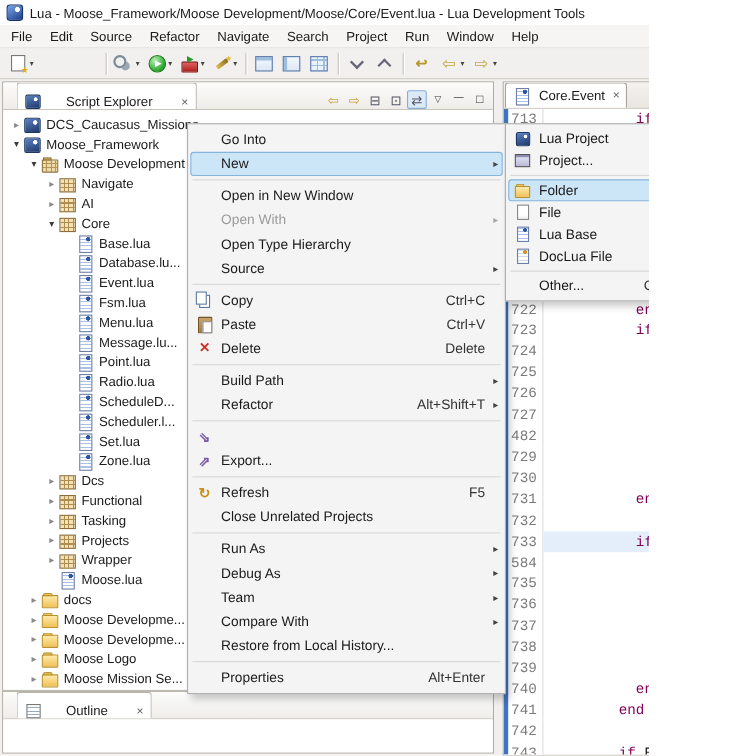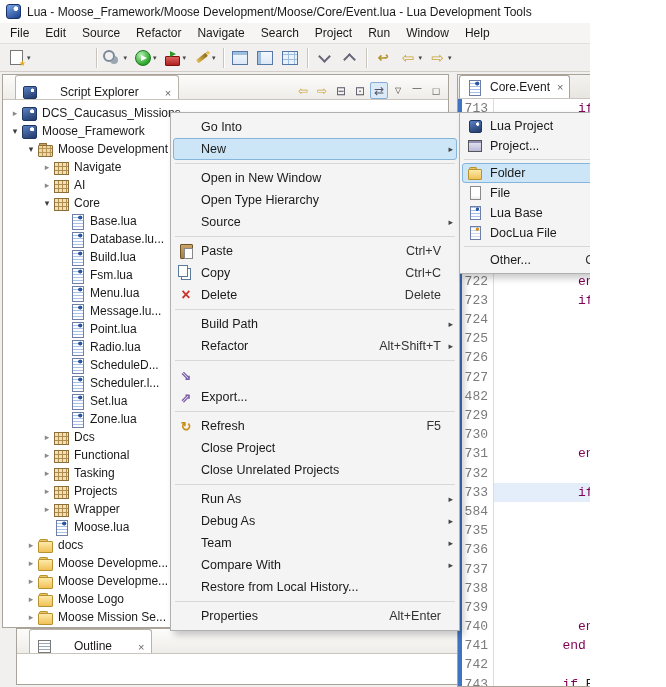--- a/index.html
+++ b/index.html
@@ -34,21 +34,21 @@
     background:repeating-linear-gradient(90deg,transparent 0 5px,#9fbede 5px 6px),repeating-linear-gradient(0deg,#eaf2fb 0 4px,#9fbede 4px 5px)}
   .tbi-next-annotation::before{content:"";width:7px;height:7px;border-right:2px solid #667;border-bottom:2px solid #667;transform:rotate(45deg);margin-top:-3px}
   .tbi-previous-annotation::before{content:"";width:7px;height:7px;border-right:2px solid #667;border-bottom:2px solid #667;transform:rotate(-135deg);margin-top:3px}
   .tbi-last-edit-location::before{content:"↩";color:#b8962e;font-weight:bold;font-size:13px}
   .tbi-back::before{content:"⇦";color:#c9a53d;font-size:15px}
   .tbi-forward::before{content:"⇨";color:#c9a53d;font-size:15px}
 
   
   .panel{position:absolute;background:#fff;border:1px solid #a9a39a}
   #explorer{left:2px;top:74px;width:447px;height:554px}
-  #outline{left:16px;top:628px;width:447px;height:57px}
+  #outline{left:2px;top:628px;width:447px;height:57px}
   #editor{left:457px;top:74px;width:209px;height:613px}
   .view-header{height:25px;background:linear-gradient(#fcfcfb,#efede9);border-bottom:1px solid #c9c4bc;display:flex;align-items:flex-end}
   .view-tab{display:flex;align-items:flex-end;gap:23px;background:#fff;border:1px solid #b9b3aa;border-bottom:none;border-radius:3px 3px 0 0;padding:0 7px;height:24px;margin-left:12px;font-size:12px;white-space:nowrap}
   .tclose{color:#666;font-size:11px;margin-left:3px}
   .tclose::before{content:"×"}
   .header-icons{margin-left:auto;display:flex;align-items:center;padding-right:3px}
   .hic{width:18px;height:17px;display:inline-flex;align-items:center;justify-content:center;margin-left:1px;border:1px solid transparent;border-radius:2px;font-size:12px;color:#556}
   .hic.pressed{background:#dceaf8;border-color:#86add6}
   .hic-back::before{content:"⇦";color:#c9a53d}
   .hic-forward::before{content:"⇨";color:#c9a53d}
@@ -263,21 +263,21 @@
           <span class="tlabel">Base.lua</span>
         </div>
         <div class="tree-row" style="padding-left: 54px;">
           <span class="twist"></span>
           <span class="ti ti-luafile"></span>
           <span class="tlabel">Database.lu...</span>
         </div>
         <div class="tree-row" style="padding-left: 54px;">
           <span class="twist"></span>
           <span class="ti ti-luafile"></span>
-          <span class="tlabel">Build.lua</span>
+          <span class="tlabel">Event.lua</span>
         </div>
         <div class="tree-row" style="padding-left: 54px;">
           <span class="twist"></span>
           <span class="ti ti-luafile"></span>
           <span class="tlabel">Fsm.lua</span>
         </div>
         <div class="tree-row" style="padding-left: 54px;">
           <span class="twist"></span>
           <span class="ti ti-luafile"></span>
           <span class="tlabel">Menu.lua</span>
@@ -541,46 +541,52 @@
         <span class="mshort"></span>
         <span class="marrow has"></span>
       </div>
       <div class="msep"></div>
       <div class="mrow">
         <span class="mi"></span>
         <span class="mlabel">Open in New Window</span>
         <span class="mshort"></span>
         <span class="marrow"></span>
       </div>
+      <div class="mrow dis">
+        <span class="mi"></span>
+        <span class="mlabel">Open With</span>
+        <span class="mshort"></span>
+        <span class="marrow has"></span>
+      </div>
       <div class="mrow">
         <span class="mi"></span>
         <span class="mlabel">Open Type Hierarchy</span>
         <span class="mshort"></span>
         <span class="marrow"></span>
       </div>
       <div class="mrow">
         <span class="mi"></span>
         <span class="mlabel">Source</span>
         <span class="mshort"></span>
         <span class="marrow has"></span>
       </div>
       <div class="msep"></div>
+      <div class="mrow">
+        <span class="mi mi-copy"></span>
+        <span class="mlabel">Copy</span>
+        <span class="mshort">Ctrl+C</span>
+        <span class="marrow"></span>
+      </div>
       <div class="mrow">
         <span class="mi mi-paste"></span>
         <span class="mlabel">Paste</span>
         <span class="mshort">Ctrl+V</span>
         <span class="marrow"></span>
       </div>
       <div class="mrow">
-        <span class="mi mi-copy"></span>
-        <span class="mlabel">Copy</span>
-        <span class="mshort">Ctrl+C</span>
-        <span class="marrow"></span>
-      </div>
-      <div class="mrow">
         <span class="mi mi-delete"></span>
         <span class="mlabel">Delete</span>
         <span class="mshort">Delete</span>
         <span class="marrow"></span>
       </div>
       <div class="msep"></div>
       <div class="mrow">
         <span class="mi"></span>
         <span class="mlabel">Build Path</span>
         <span class="mshort"></span>
@@ -606,26 +612,20 @@
       </div>
       <div class="msep"></div>
       <div class="mrow">
         <span class="mi mi-refresh"></span>
         <span class="mlabel">Refresh</span>
         <span class="mshort">F5</span>
         <span class="marrow"></span>
       </div>
       <div class="mrow">
         <span class="mi"></span>
-        <span class="mlabel">Close Project</span>
-        <span class="mshort"></span>
-        <span class="marrow"></span>
-      </div>
-      <div class="mrow">
-        <span class="mi"></span>
         <span class="mlabel">Close Unrelated Projects</span>
         <span class="mshort"></span>
         <span class="marrow"></span>
       </div>
       <div class="msep"></div>
       <div class="mrow">
         <span class="mi"></span>
         <span class="mlabel">Run As</span>
         <span class="mshort"></span>
         <span class="marrow has"></span>

